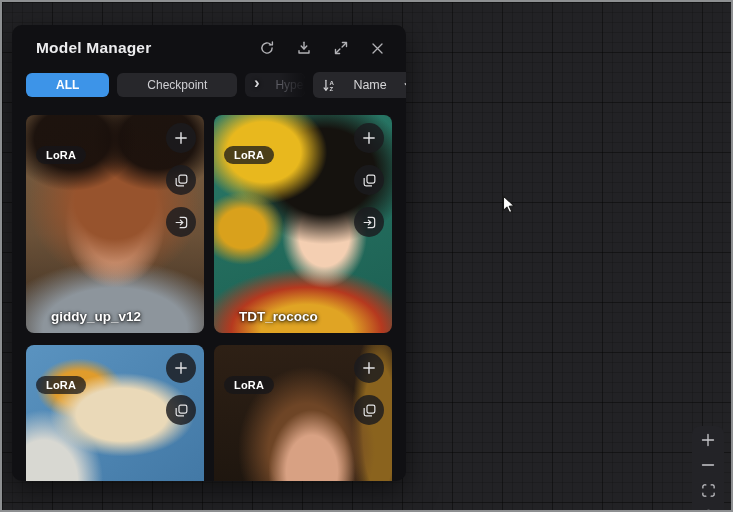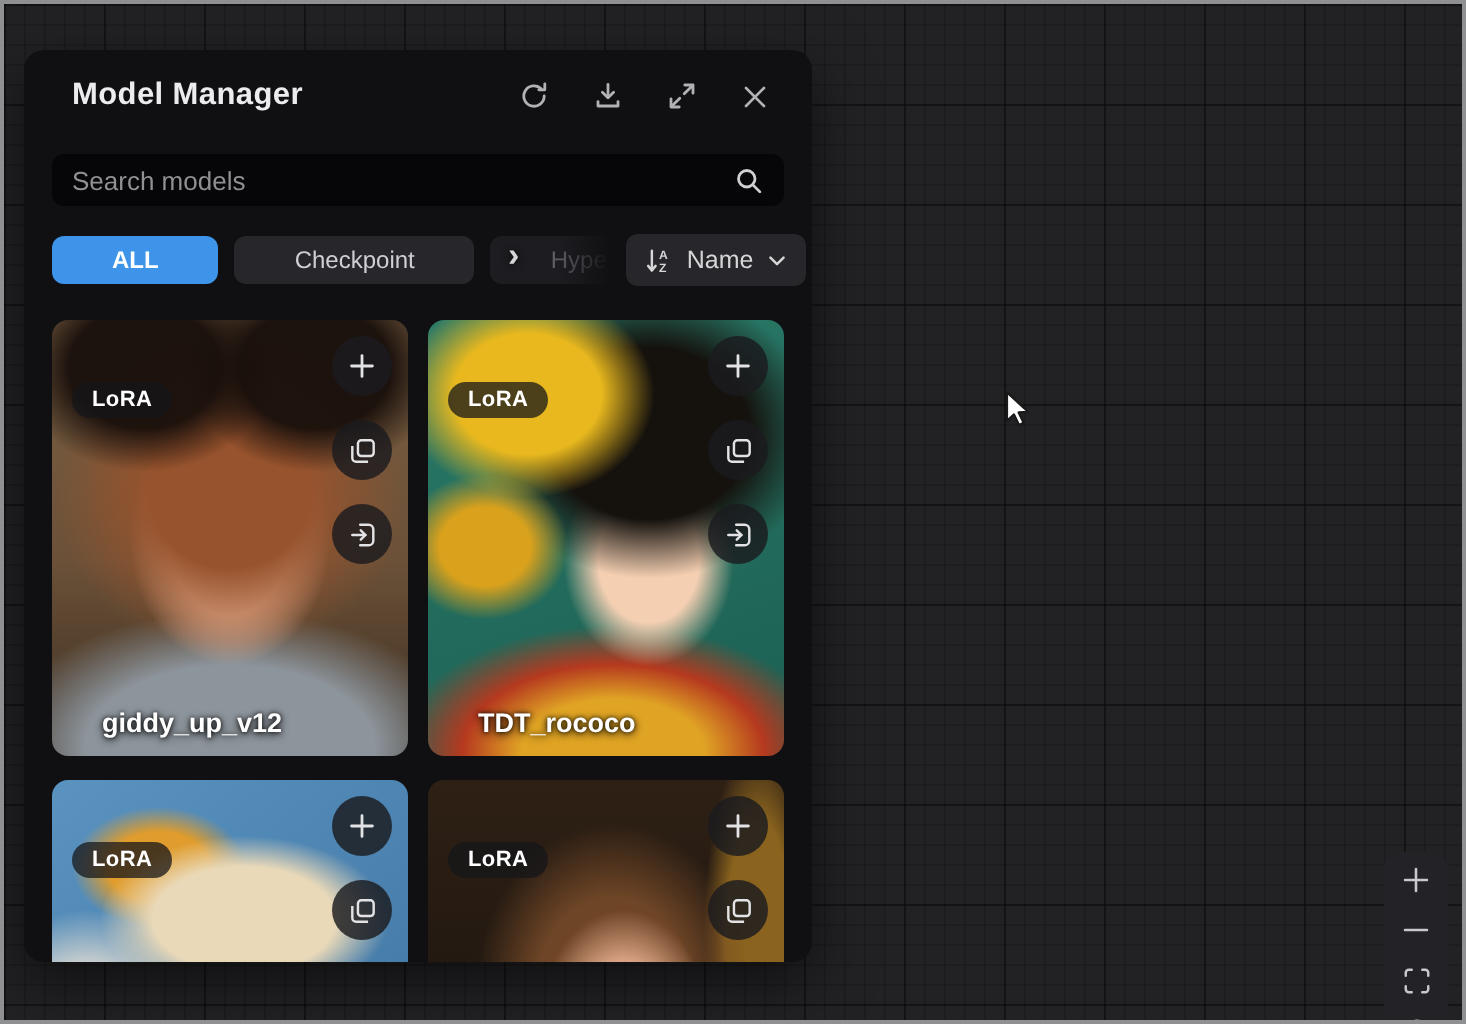--- a/index.html
+++ b/index.html
@@ -70,21 +70,21 @@
   .chip.muted::after {
     content: ""; position: absolute; top: 0; right: 0; bottom: 0; width: 26px;
     background: linear-gradient(90deg, rgba(16,16,19,0), #101013);
   }
   .scroll-more {
     position: absolute; left: 228px; top: 1px;
     color: #d6d6d9; font-size: 17px; font-weight: 700; cursor: pointer;
     text-shadow: 0 0 4px #000;
   }
   .sort-btn {
-    margin-left: auto; display: flex; align-items: center; gap: 6px;
+    margin-left: auto; display: flex; align-items: center; gap: 16px;
     background: #27272b; border: none; border-radius: 6px; cursor: pointer;
     color: #d6d6d8; font-size: 12.5px; font-family: "Liberation Sans", sans-serif;
     padding: 4px 9px; height: 26px;
   }
   .sort-btn svg { display: block; }
   
   .cards {
     margin: 17px 14px 0;
     display: grid; grid-template-columns: 1fr 1fr; gap: 12px 10px;
   }
@@ -206,29 +206,20 @@
       <button class="icon-btn">
         <span>
           <svg width="15" height="15" viewBox="0 0 16 16" fill="none" stroke="currentColor" stroke-width="1.4" stroke-linecap="round">
               <path d="M3.2 3.2l9.6 9.6M12.8 3.2 3.2 12.8"></path>
             </svg>
         </span>
       </button>
     </div>
   </div>
 
-  <div class="search-bar">
-    <input type="text" placeholder="Search models" style="">
-    <span class="search-icon">
-      <svg width="15" height="15" viewBox="0 0 16 16" fill="none" stroke="currentColor" stroke-width="1.5" stroke-linecap="round">
-          <circle cx="6.8" cy="6.8" r="4.4"></circle>
-          <path d="M10.2 10.2 13.8 13.8"></path>
-        </svg>
-    </span>
-  </div>
 
   <div class="filters">
     <button class="chip active">ALL</button>
     <button class="chip">Checkpoint</button>
     <button class="chip muted">Hype</button>
     <span class="scroll-more">›</span>
     <button class="sort-btn">
       <span>
         <svg width="15" height="15" viewBox="0 0 16 16" fill="none" stroke="currentColor" stroke-width="1.3" stroke-linecap="round" stroke-linejoin="round">
             <path d="M4.2 2.5v10.4"></path>

